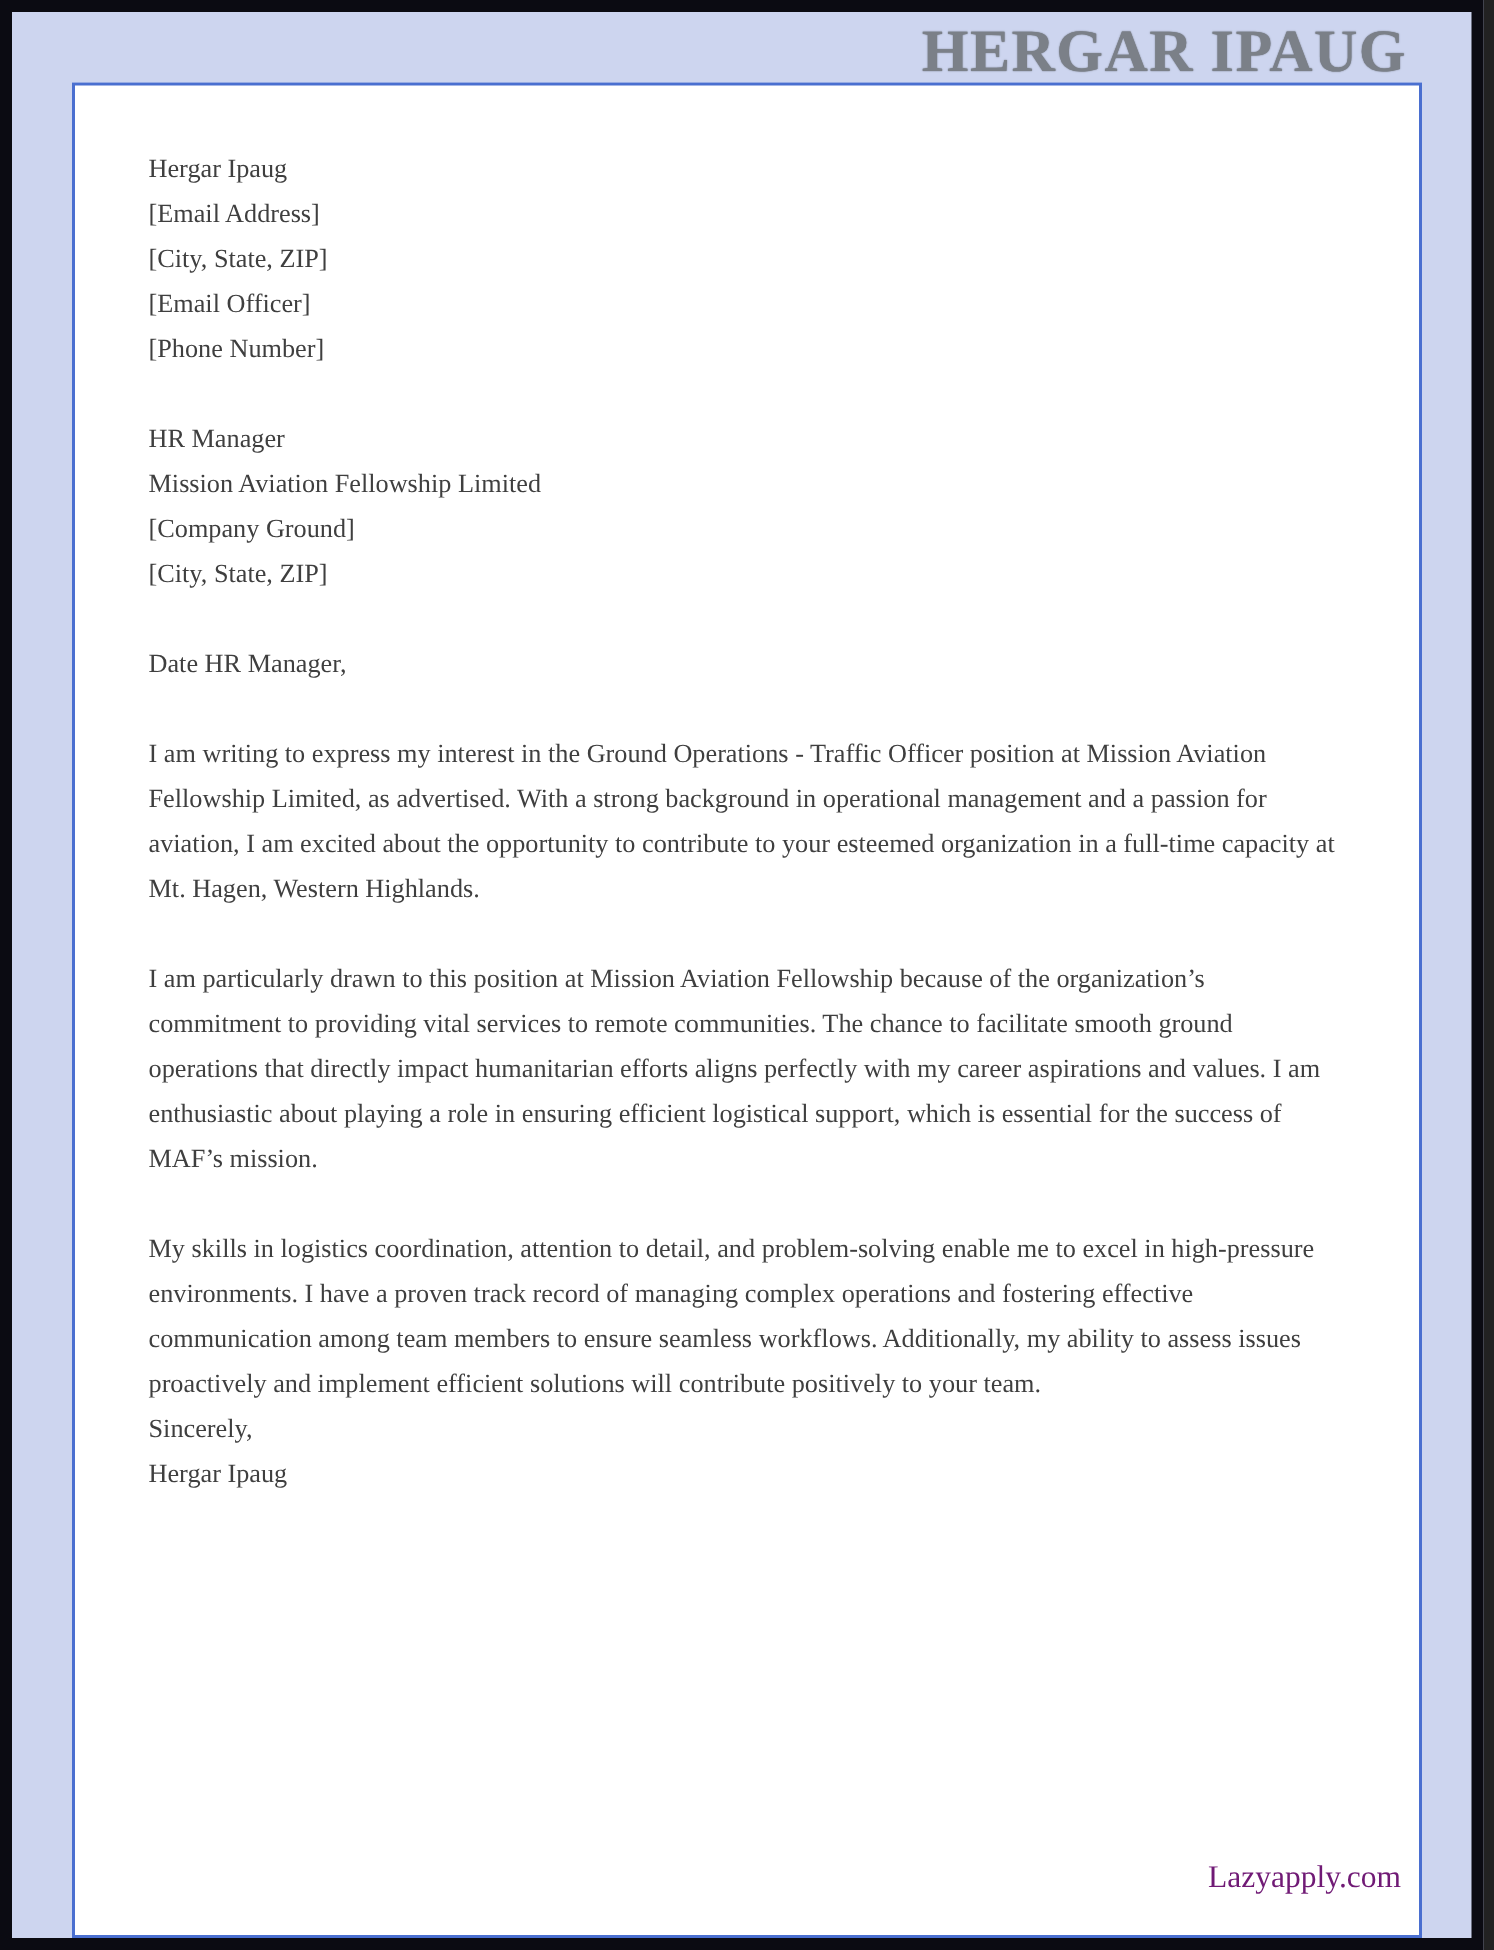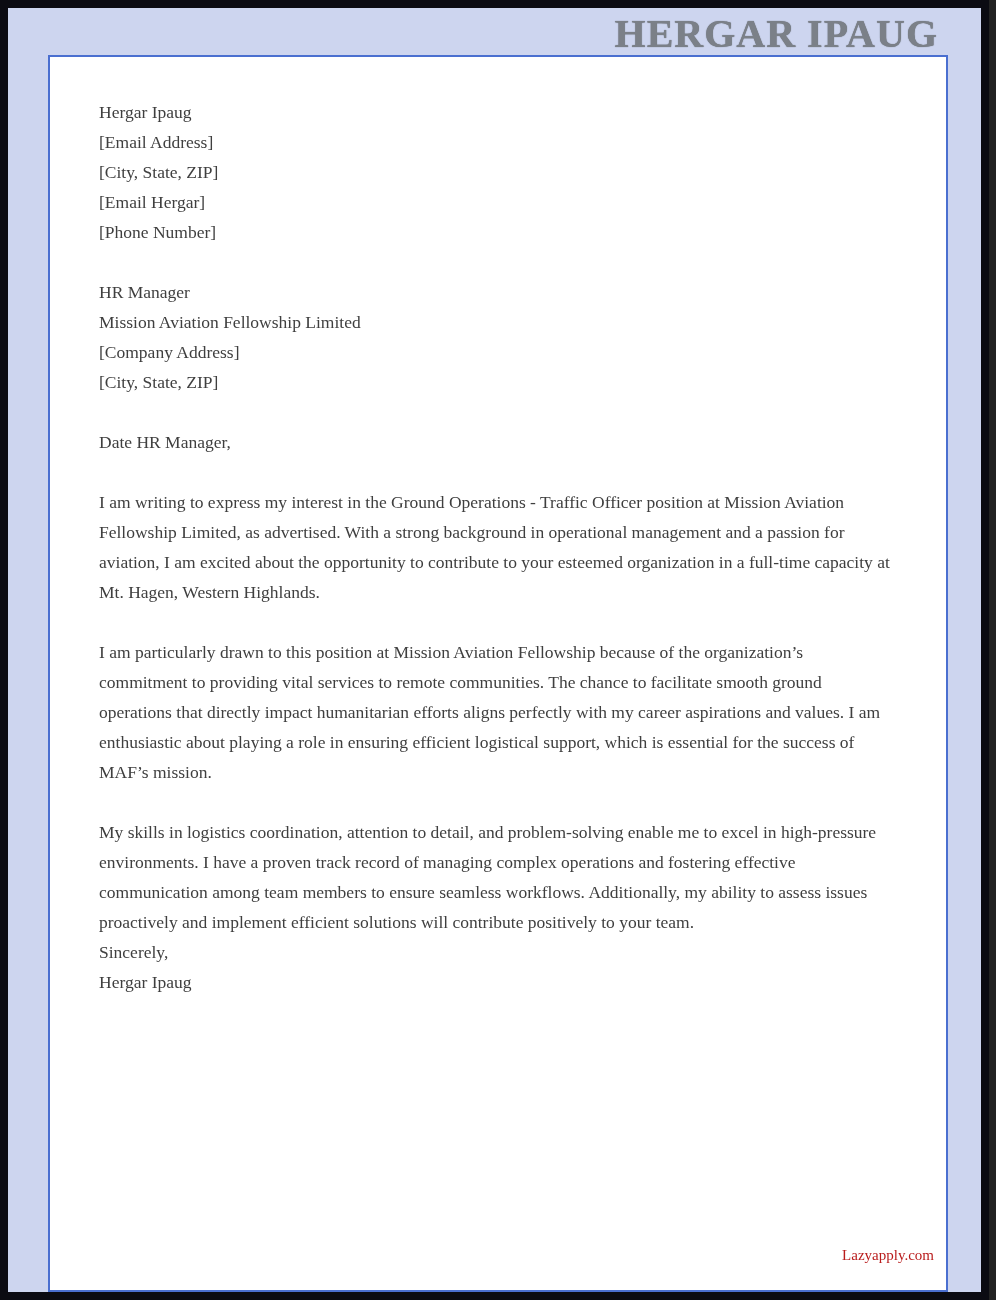--- a/index.html
+++ b/index.html
@@ -57,46 +57,46 @@
     margin: 30px 0 0 0;
     max-width: 796px;
   }
   .closing, .signature {
     line-height: 30px;
   }
   .watermark {
     position: absolute;
     right: 12px;
     bottom: 26px;
-    font-size: 15px;
-    color: #b91c1c;
+    font-size: 21px;
+    color: #701a75;
   }
 </style>
 </head>
 <body>
 
 <div class="frame">
 
   <div class="letterhead">HERGAR IPAUG</div>
 
   <div class="page">
     <div class="content">
 
       <div class="sender-block">
         <div class="line">Hergar Ipaug</div>
         <div class="line">[Email Address]</div>
         <div class="line">[City, State, ZIP]</div>
-        <div class="line">[Email Hergar]</div>
+        <div class="line">[Email Officer]</div>
         <div class="line">[Phone Number]</div>
       </div>
 
       <div class="block recipient-block">
         <div class="line">HR Manager</div>
         <div class="line">Mission Aviation Fellowship Limited</div>
-        <div class="line">[Company Address]</div>
+        <div class="line">[Company Ground]</div>
         <div class="line">[City, State, ZIP]</div>
       </div>
 
       <div class="block salutation">Date HR Manager,</div>
 
       <p>I am writing to express my interest in the Ground Operations - Traffic Officer position at Mission Aviation Fellowship Limited, as advertised. With a strong background in operational management and a passion for aviation, I am excited about the opportunity to contribute to your esteemed organization in a full-time capacity at Mt. Hagen, Western Highlands.</p>
       <p>I am particularly drawn to this position at Mission Aviation Fellowship because of the organization’s commitment to providing vital services to remote communities. The chance to facilitate smooth ground operations that directly impact humanitarian efforts aligns perfectly with my career aspirations and values. I am enthusiastic about playing a role in ensuring efficient logistical support, which is essential for the success of MAF’s mission.</p>
       <p>My skills in logistics coordination, attention to detail, and problem-solving enable me to excel in high-pressure environments. I have a proven track record of managing complex operations and fostering effective communication among team members to ensure seamless workflows. Additionally, my ability to assess issues proactively and implement efficient solutions will contribute positively to your team.</p>
 
       <div class="closing">Sincerely,</div>

